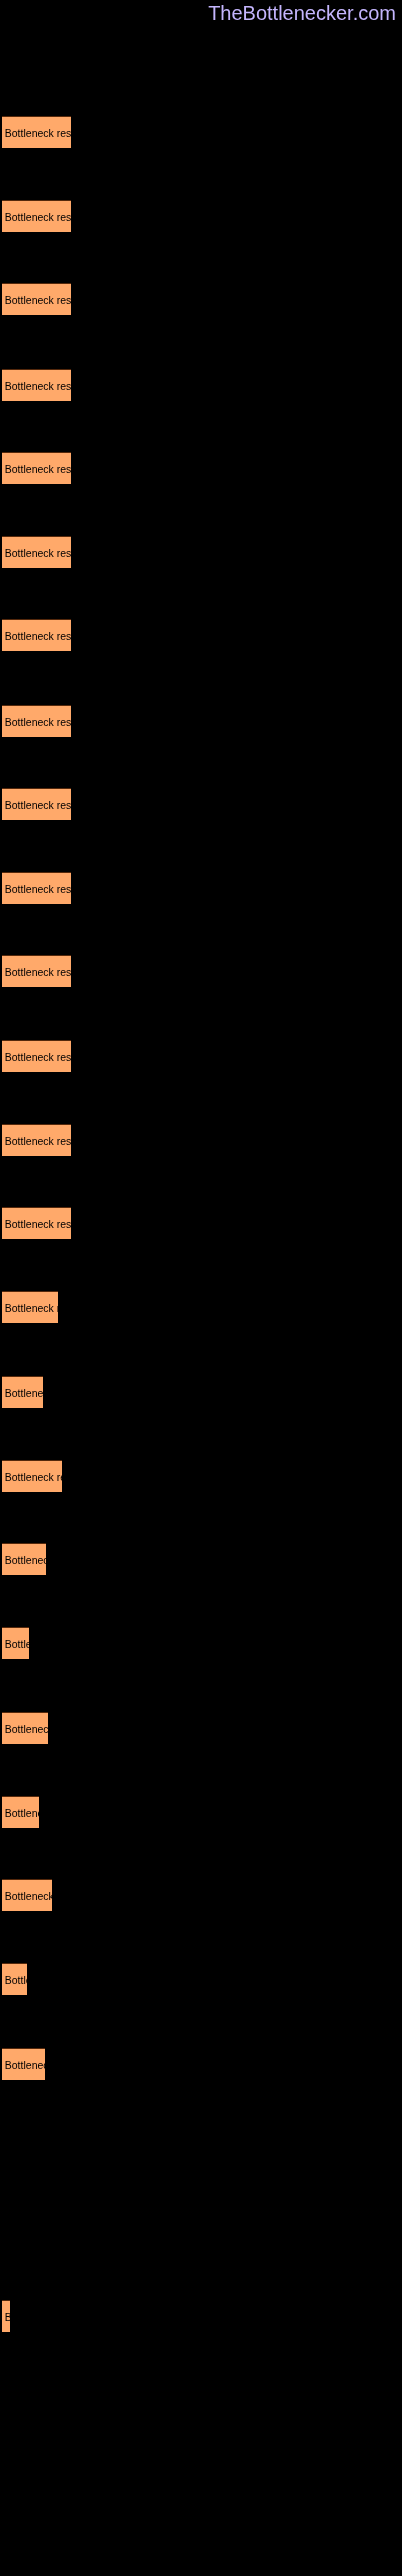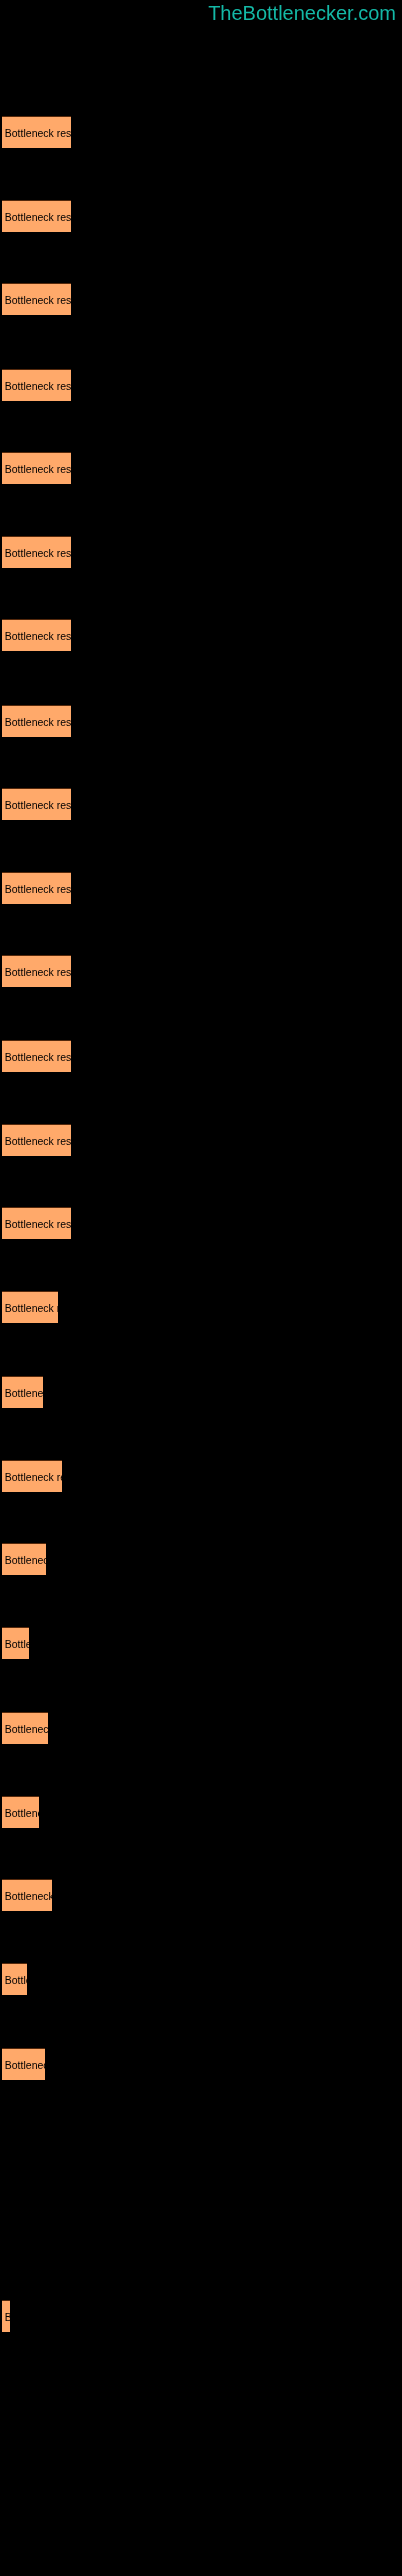--- a/index.html
+++ b/index.html
@@ -14,21 +14,21 @@
     position:absolute;
     left:0;top:0;
     width:403px;height:2576px;
   }
   .watermark{
     position:absolute;
     top:1.6px;
     left:0;
     width:396px;
     text-align:right;
-    color:#14b8a6;
+    color:#c4b5fd;
     font-size:20px;
     letter-spacing:0px;
     font-family:"Liberation Sans", sans-serif;
     white-space:nowrap;
   }
   .bar{
     position:absolute;
     left:1.6px;
     height:31px;
     background:#ffa96a;

